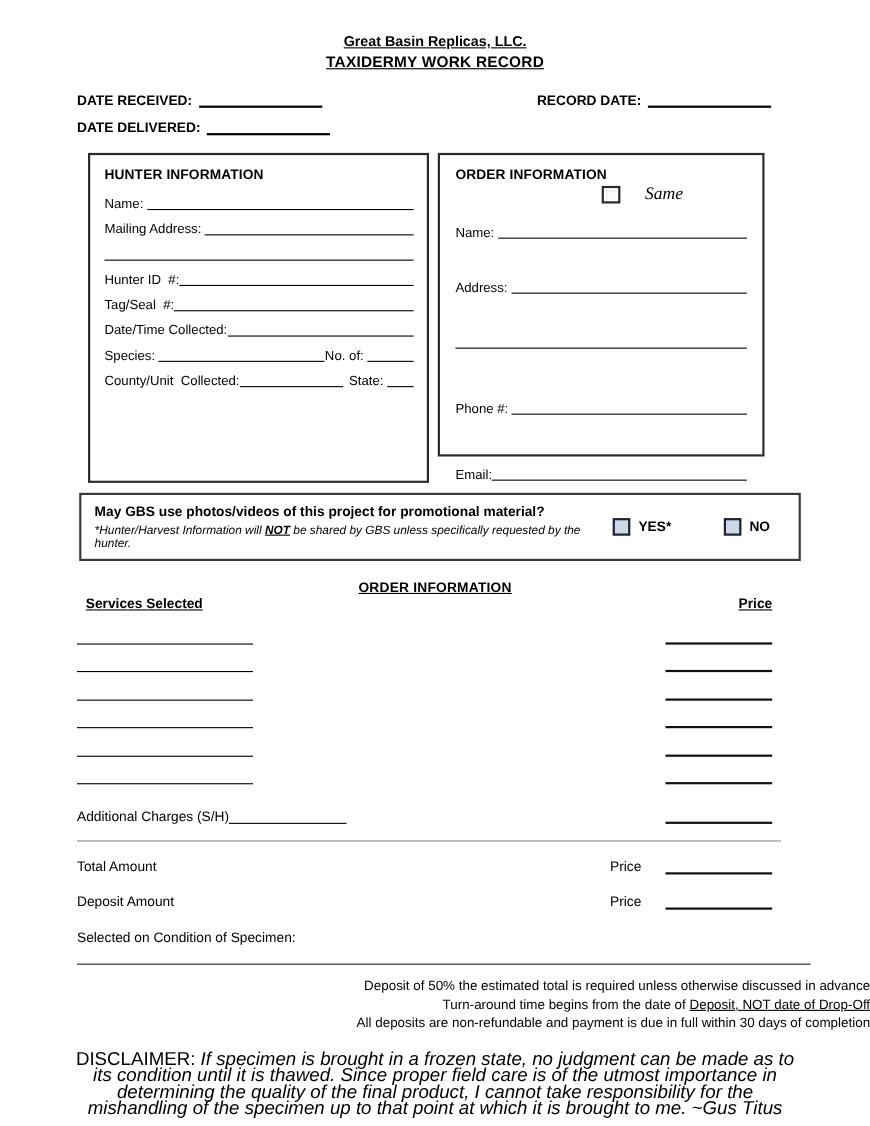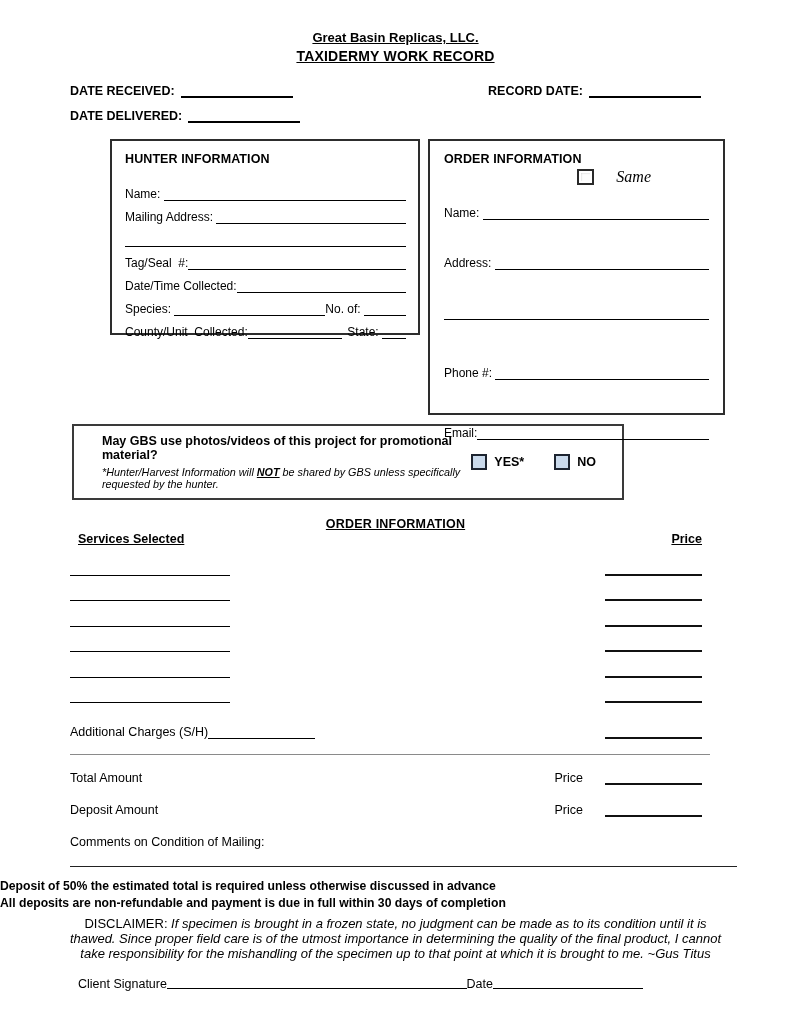--- a/index.html
+++ b/index.html
@@ -22,44 +22,44 @@
   .dates { margin: 20px 90px 0 70px; font-size: 12.5px; font-weight: bold; }
   .date-row { display: flex; justify-content: space-between; align-items: flex-end; }
   .date-row + .date-row { margin-top: 11px; align-items: center; }
   .date-pair { display: flex; align-items: flex-end; }
   .blank { display: inline-block; border-bottom: 2px solid #000; height: 13px; }
   .w110 { width: 112px; margin-left: 6px; }
 
   
   .boxes { display: flex; margin: 16px 0 0 80px; gap: 8px; }
   .info-box { border: 2px solid #2d2d2d; background: #fff; }
-  .hunter-box { width: 310px; height: 196px; padding: 11px 12px 8px 13px; margin-left: 30px; }
+  .hunter-box { width: 310px; height: 300px; padding: 11px 12px 8px 13px; }
   .client-box { width: 297px; height: 276px; padding: 11px 14px 8px 14px; }
   .box-title { font-size: 12.5px; font-weight: bold; letter-spacing: .1px; }
-  .f-row { display: flex; align-items: flex-end; font-size: 12px; }
+  .f-row { display: flex; align-items: flex-start; font-size: 12px; }
   .f-label { white-space: pre; }
   .f-line { flex: 1; border-bottom: 1.5px solid #000; height: 13px; min-width: 10px; }
   .f-line.fixed { flex: none; }
   .hunter-box .f-row { height: 23px; }
   .hunter-box .f-row.first { margin-top: 12px; }
   .gap6 { margin-left: 5px; }
 
   .same-row { display: flex; align-items: center; justify-content: flex-end; margin: 2px 58px 0 0; gap: 12px; }
   .same-check { width: 17px; height: 16px; border: 2px solid #2a2a2a; box-shadow: inset 0 0 0 2px #fff, inset 2px 2px 2px rgba(0,0,0,.25); background: #fdfdfd; }
   .same-label { font-family: "Liberation Serif", serif; font-style: italic; font-size: 16px; margin-left: 10px; }
   .client-box .f-row { height: 16px; }
   .mt18 { margin-top: 18px; }
   .mt34 { margin-top: 34px; }
 
   
-  .promo-box { margin: 9px 0 0 72px; width: 552px; border: 2px solid #3a3a3a; padding: 8px 14px 8px 28px; display: flex; align-items: center; justify-content: space-between; }
+  .promo-box { margin: 9px 0 0 72px; width: 656px; border: 2px solid #3a3a3a; padding: 8px 14px 8px 12px; display: flex; align-items: center; justify-content: space-between; }
   .promo-text .q { font-size: 12.5px; font-weight: bold; }
   .promo-text .note { font-size: 10.8px; font-style: italic; margin-top: 4px; }
   .promo-text .note .u { text-decoration: underline; font-weight: bold; }
-  .promo-checks { display: flex; align-items: flex-end; gap: 30px; padding-right: 12px; }
+  .promo-checks { display: flex; align-items: flex-end; gap: 48px; padding-right: 12px; }
   .check-group { display: flex; align-items: center; gap: 7px; font-size: 12.5px; font-weight: bold; }
   .blue-check { width: 16px; height: 16px; border: 2px solid #1d2430; background: #cadaec; }
 
   
   .order-title { text-align: center; font-size: 12.5px; font-weight: bold; text-decoration: underline; margin-top: 17px; letter-spacing: .2px; }
   .svc-header { display: flex; justify-content: space-between; margin: 1px 89px 0 78px; font-size: 12.5px; font-weight: bold; }
   .svc-header .hdr { text-decoration: underline; }
   .svc-rows { margin: 4px 89px 0 70px; }
   .svc-row { display: flex; justify-content: space-between; align-items: flex-end; height: 25.5px; }
   .svc-line-left { width: 160px; border-bottom: 1.6px solid #000; height: 10px; }
@@ -72,23 +72,23 @@
   .divider { margin: 15px 81px 0 70px; border-bottom: 1.2px solid #8a8a8a; }
 
   .amount-row { display: flex; justify-content: space-between; align-items: flex-end; margin: 16px 89px 0 70px; font-size: 12.5px; }
   .amount-right { display: flex; align-items: flex-end; gap: 22px; }
   .amount-row + .amount-row { margin-top: 18px; }
 
   .comments-label { margin: 18px 0 0 70px; font-size: 12.5px; }
   .comments-line { margin: 17px 54px 0 70px; border-bottom: 1.4px solid #222; }
 
   
-  .terms { text-align: left; margin-top: 11px; font-size: 12.2px; font-weight: bold; line-height: 17px; }
+  .terms { text-align: right; margin-top: 11px; font-size: 12.2px; font-weight: normal; line-height: 17px; }
   .terms .u { text-decoration: underline; }
-  .disclaimer { width: 660px; margin: 4px auto 0; text-align: center; font-size: 13px; line-height: 15px; }
+  .disclaimer { width: 660px; margin: 16px auto 0; text-align: center; font-size: 17px; line-height: 15px; }
   .disclaimer .lead { font-style: normal; }
   .disclaimer .it { font-style: italic; }
 
   
   .sig-row { display: flex; align-items: flex-start; margin: 16px 148px 0 78px; font-size: 12.5px; }
   .sig-line { flex: 1; border-bottom: 1.5px solid #000; height: 12px; }
   .date-line { width: 150px; border-bottom: 1.5px solid #000; height: 12px; }
 </style>
 </head>
 <body>
@@ -128,20 +128,24 @@
         <span class="f-line"></span>
       </div>
       <div class="f-row">
         <span class="f-label">Mailing Address: </span>
         <span class="f-line"></span>
       </div>
       <div class="f-row">
         <span class="f-line"></span>
       </div>
       <div class="f-row">
+        <span class="f-label">Hunter ID  #:</span>
+        <span class="f-line"></span>
+      </div>
+      <div class="f-row">
         <span class="f-label">Tag/Seal  #:</span>
         <span class="f-line"></span>
       </div>
       <div class="f-row">
         <span class="f-label">Date/Time Collected:</span>
         <span class="f-line"></span>
       </div>
       <div class="f-row">
         <span class="f-label">Species: </span>
         <span class="f-line"></span>
@@ -256,25 +260,28 @@
   </div>
 
   <div class="amount-row">
     <span>Deposit Amount</span>
     <span class="amount-right">
       <span>Price</span>
       <span class="price-line"></span>
     </span>
   </div>
 
-  <div class="comments-label">Comments on Condition of Mailing:</div>
+  <div class="comments-label">Selected on Condition of Specimen:</div>
   <div class="comments-line"></div>
 
   <div class="terms">
     <div>Deposit of 50% the estimated total is required unless otherwise discussed in advance</div>
+    <div>
+      <span>Turn-around time begins from the date of </span><span class="u">Deposit, NOT date of Drop-Off</span>
+    </div>
     <div>All deposits are non-refundable and payment is due in full within 30 days of completion</div>
   </div>
 
   <div class="disclaimer">
     <span class="lead">DISCLAIMER: </span><span class="it">If specimen is brought in a frozen state, no judgment can be made as to its condition until it is thawed.  Since proper field care is of the utmost importance in determining the quality of the final product, I cannot take responsibility for the mishandling of the specimen up to that point at which it is brought to me.    ~Gus Titus</span>
   </div>
 
   <div class="sig-row">
     <span>Client Signature</span>
     <span class="sig-line"></span>

